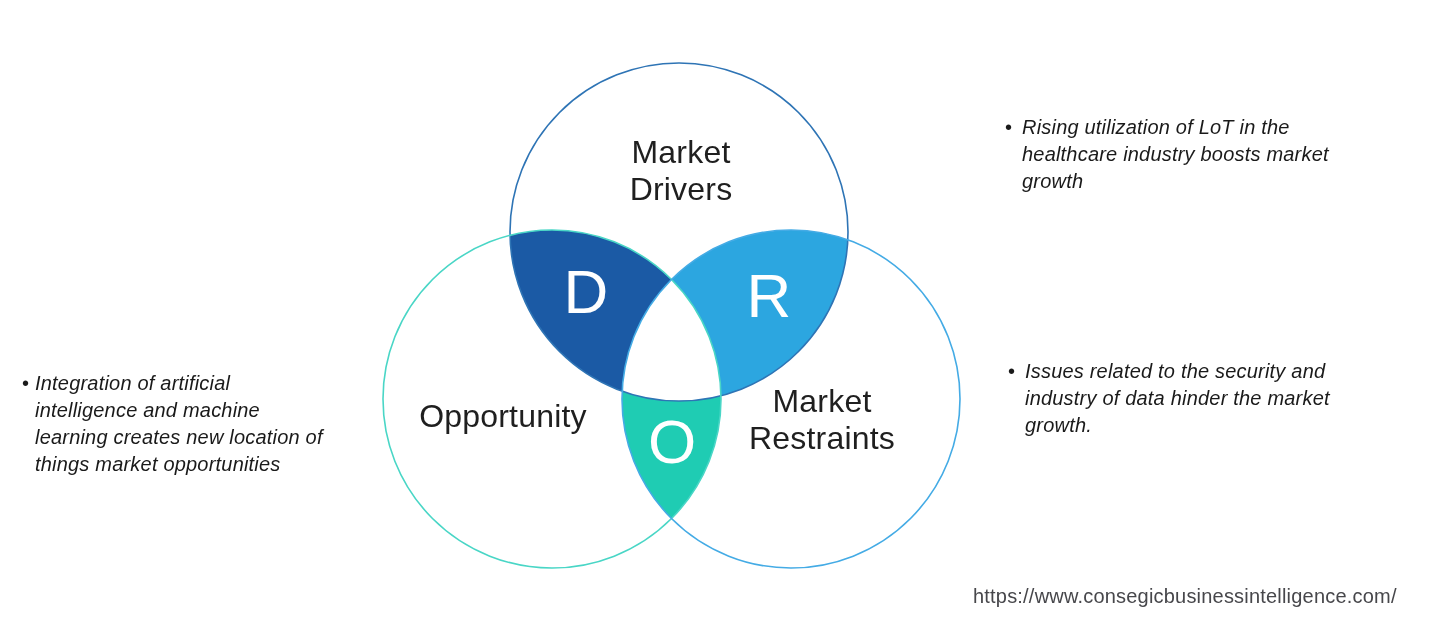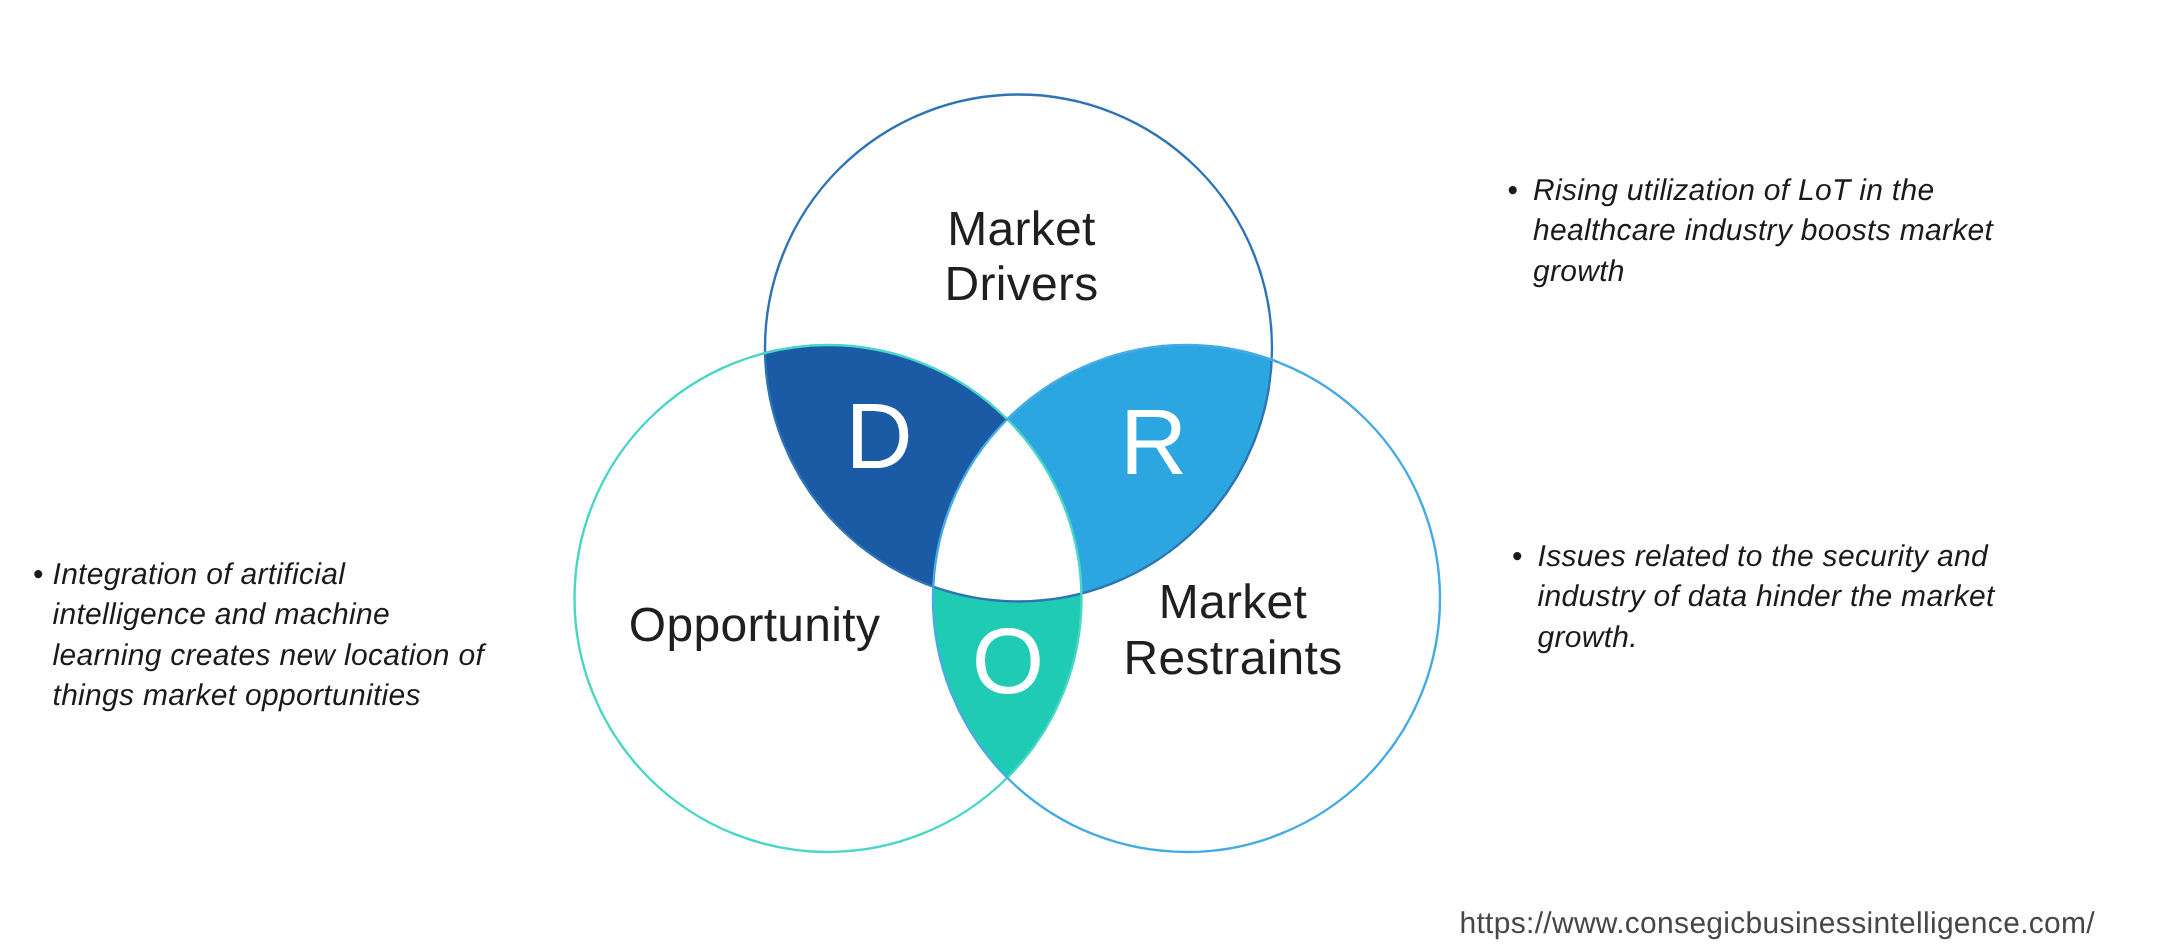--- a/index.html
+++ b/index.html
@@ -56,21 +56,21 @@
   .note .note-text {
     white-space: pre-line;
     max-width: 430px;
     font-style: italic;
   }
   .note-left .bullet  { width: 13px; }
   .note-right .bullet { width: 17px; }
   .footer-url {
     position: absolute;
     left: 973px;
-    top: 604px;
+    top: 584px;
     font-size: 20px;
     line-height: 24px;
     color: #47474b;
     letter-spacing: 0.2px;
     white-space: nowrap;
   }
 </style>
 </head>
 <body>
 

